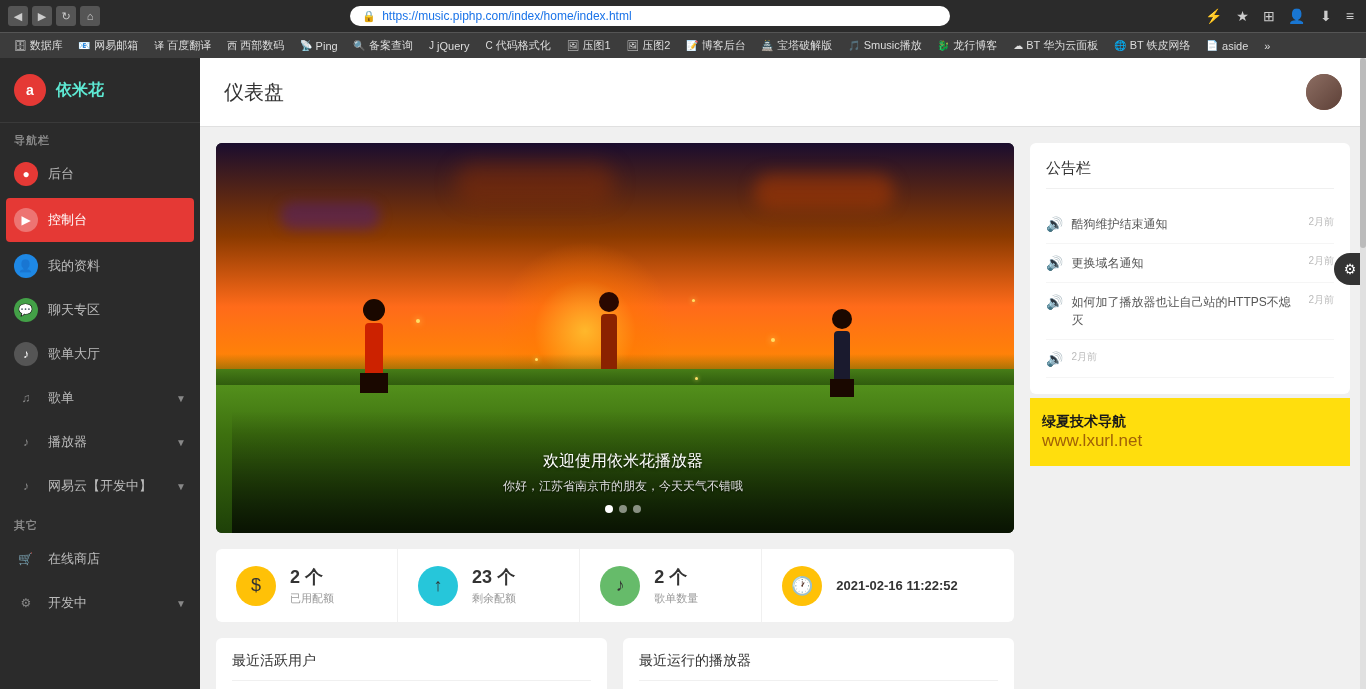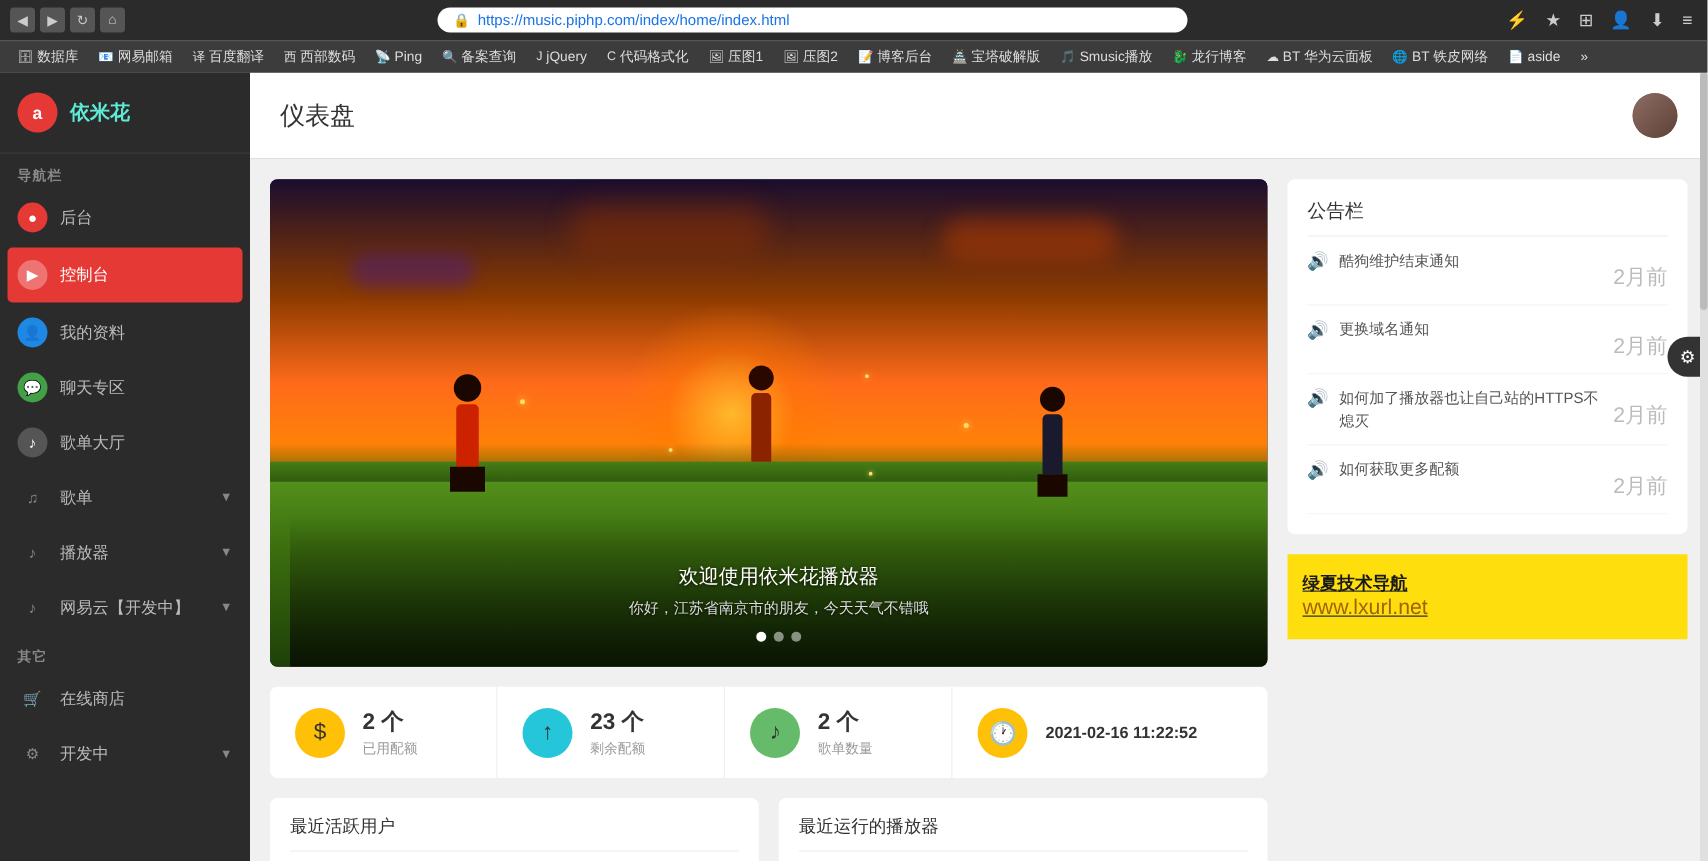--- a/index.html
+++ b/index.html
@@ -73,34 +73,34 @@
     .stat-icon.yellow { background: #ffc107; }
     .stat-icon.teal { background: #26c6da; }
     .stat-icon.green { background: #66bb6a; }
     .stat-icon.orange { background: #ff7043; }
     .stat-info { display: flex; flex-direction: column; }
     .stat-number { font-size: 18px; font-weight: bold; color: #333; }
     .stat-label { font-size: 11px; color: #999; margin-top: 2px; }
 
     
     .notice-board { background: #fff; border-radius: 6px; padding: 16px; }
-    .notice-title { font-size: 15px; font-weight: 500; color: #333; margin-bottom: 0; padding-bottom: 10px; border-bottom: 1px solid #f0f0f0; }
+    .notice-title { font-size: 15px; font-weight: 500; color: #333; margin-bottom: 16px; padding-bottom: 10px; border-bottom: 1px solid #f0f0f0; }
     .notice-item { display: flex; align-items: flex-start; gap: 8px; padding: 10px 0; border-bottom: 1px solid #f5f5f5; cursor: pointer; }
     .notice-item:last-child { border-bottom: none; }
     .notice-icon { color: #999; font-size: 14px; flex-shrink: 0; margin-top: 1px; }
     .notice-text { flex: 1; font-size: 12px; color: #555; line-height: 1.5; }
-    .notice-time { font-size: 17px; color: #bbb; white-space: nowrap; flex-shrink: 0; margin-top: 11px; }
+    .notice-time { font-size: 10px; color: #bbb; white-space: nowrap; flex-shrink: 0; }
 
     
     .settings-float { position: absolute; right: 0; top: 50%; transform: translateY(-50%); background: #333; color: #fff; width: 32px; height: 32px; border-radius: 50% 0 0 50%; display: flex; align-items: center; justify-content: center; cursor: pointer; font-size: 14px; }
     .bottom-card { flex: 1; background: #fff; border-radius: 6px; padding: 14px 16px; }
     .bottom-card-title { font-size: 14px; font-weight: 500; color: #333; padding-bottom: 10px; border-bottom: 1px solid #f0f0f0; }
 
     
-    .watermark { position: absolute; bottom: 0; right: 0; background: rgba(255,220,0,0.95); padding: 15px 12px; z-index: 100; text-decoration: underline; }
+    .watermark { position: absolute; bottom: 12px; right: 0; background: rgba(255,220,0,0.95); padding: 15px 12px; z-index: 100; }
     .watermark-title { font-size: 14px; font-weight: bold; color: #1a1a1a; }
     .watermark-url { font-size: 17px; color: #a16207; }
 
     
     .right-scrollbar { position: absolute; right: 0; top: 0; width: 6px; height: 100%; background: #e0e0e0; }
     .right-scrollbar-thumb { width: 100%; height: 30%; background: #bbb; border-radius: 3px; }
 
     .main-wrapper { display: flex; position: relative; flex: 1; overflow: hidden; }
   </style>
 </head>
@@ -382,21 +382,20 @@
               <span class="notice-text">更换域名通知</span>
               <span class="notice-time">2月前</span>
             </div>
             <div class="notice-item">
               <span class="notice-icon">🔊</span>
               <span class="notice-text">如何加了播放器也让自己站的HTTPS不熄灭</span>
               <span class="notice-time">2月前</span>
             </div>
             <div class="notice-item">
               <span class="notice-icon">🔊</span>
-              <span class="notice-text">如何获取更多配额</span>
               <span class="notice-time">2月前</span>
             </div>
 
             <div class="settings-float" style="position:absolute;right:-16px;top:50%;transform:translateY(-50%);">⚙</div>
           </div>
 
           <div class="watermark" style="position:relative;margin-top:16px;">
             <div class="watermark-title">绿夏技术导航</div>
             <div class="watermark-url">www.lxurl.net</div>
           </div>

